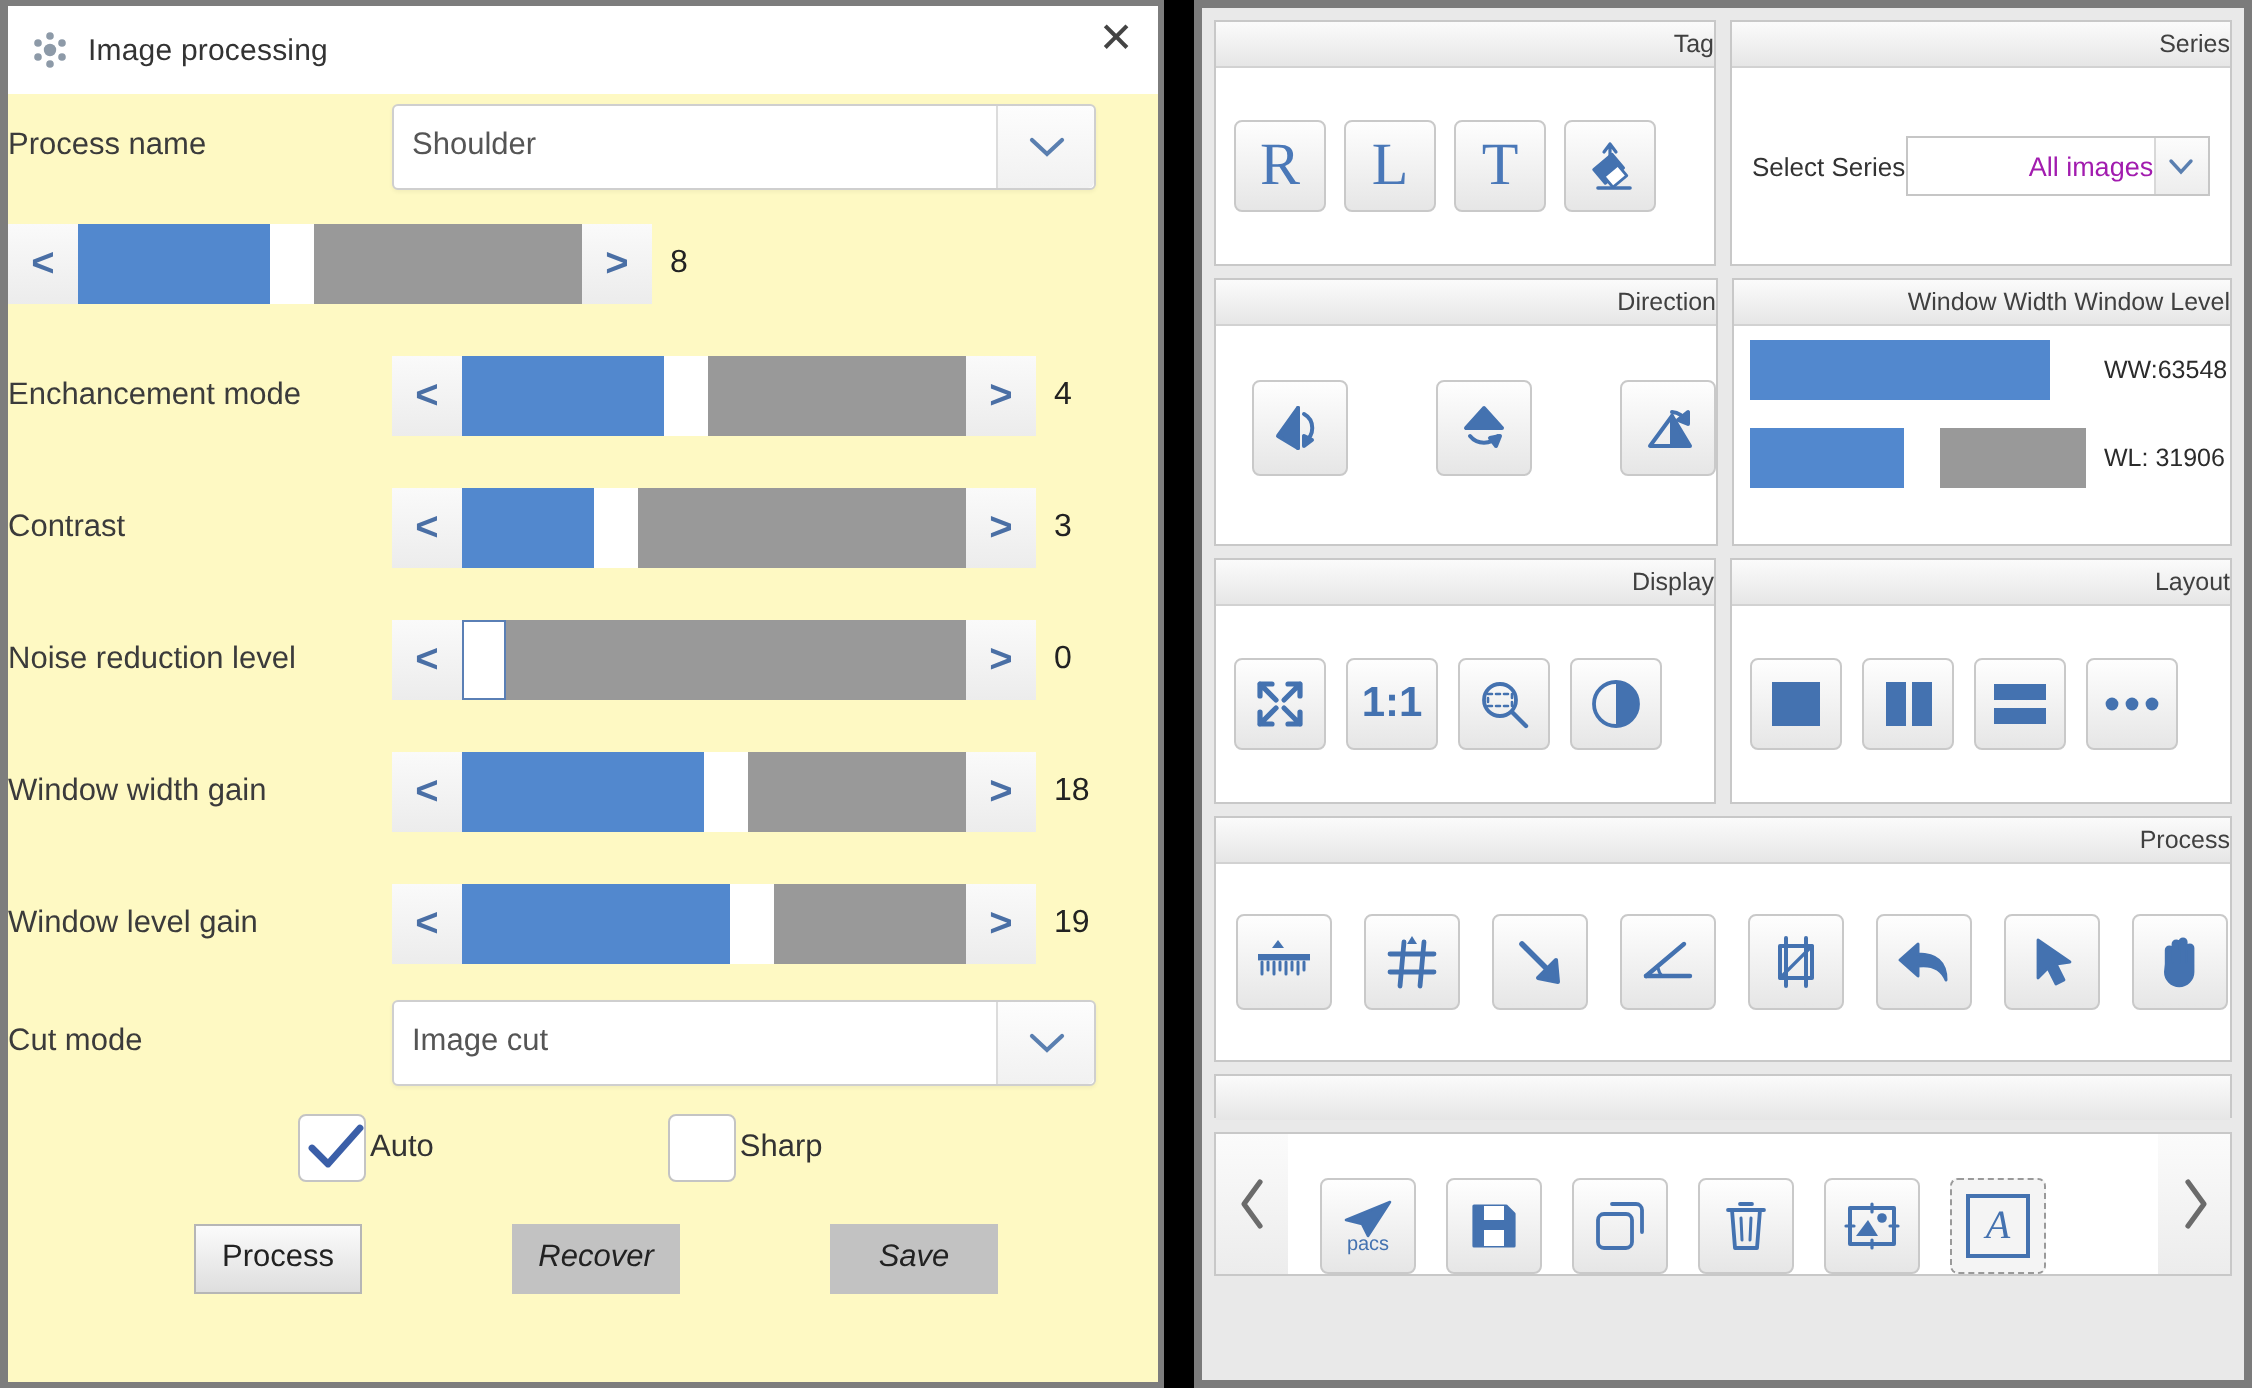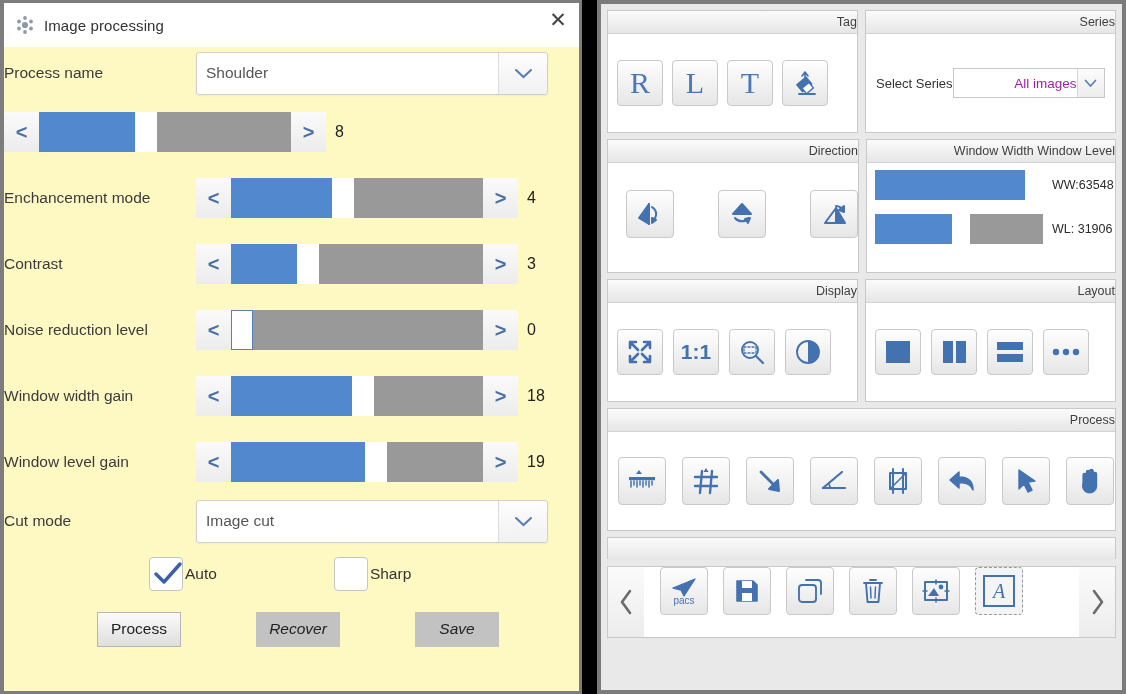--- a/index.html
+++ b/index.html
@@ -161,21 +161,21 @@
   }
   .series-val { flex: 1 1 auto; padding-left: 5px; font-size: 13.5px; color: #a21caf; }
   .series-arrow {
     width: 26px; height: 100%; border-left: 1px solid #d8d8d8;
     background: linear-gradient(to bottom,#fcfcfc,#ededed);
     display: flex; align-items: center; justify-content: center;
   }
 
   #bottom-bar {
     background: #fff; border: 1px solid #c8c8c8;
-    height: 72px; display: flex; align-items: flex-start; box-sizing: border-box;
+    height: 72px; display: flex; align-items: flex-end; box-sizing: border-box;
     margin-top: 7px;
   }
   .nav-arrow {
     width: 36px; height: 70px; flex: 0 0 auto;
     background: linear-gradient(to bottom,#fbfbfb,#ececec);
     display: flex; align-items: center; justify-content: center;
     color: #606060; cursor: pointer;
   }
 </style>
 </head>

